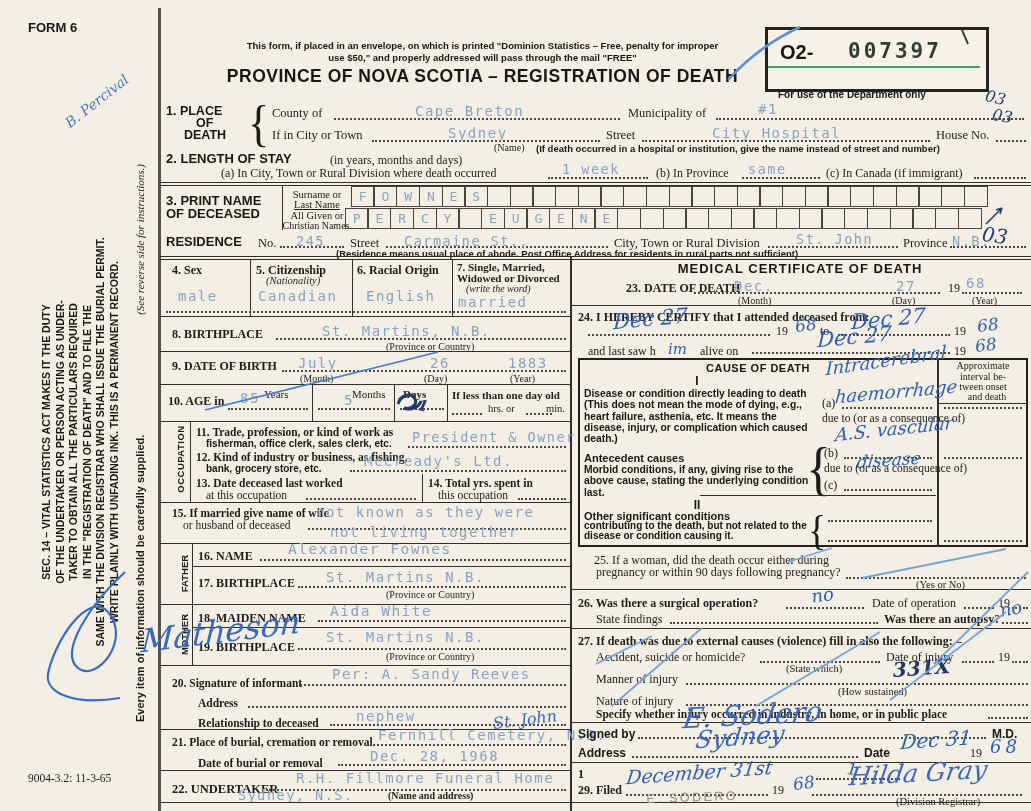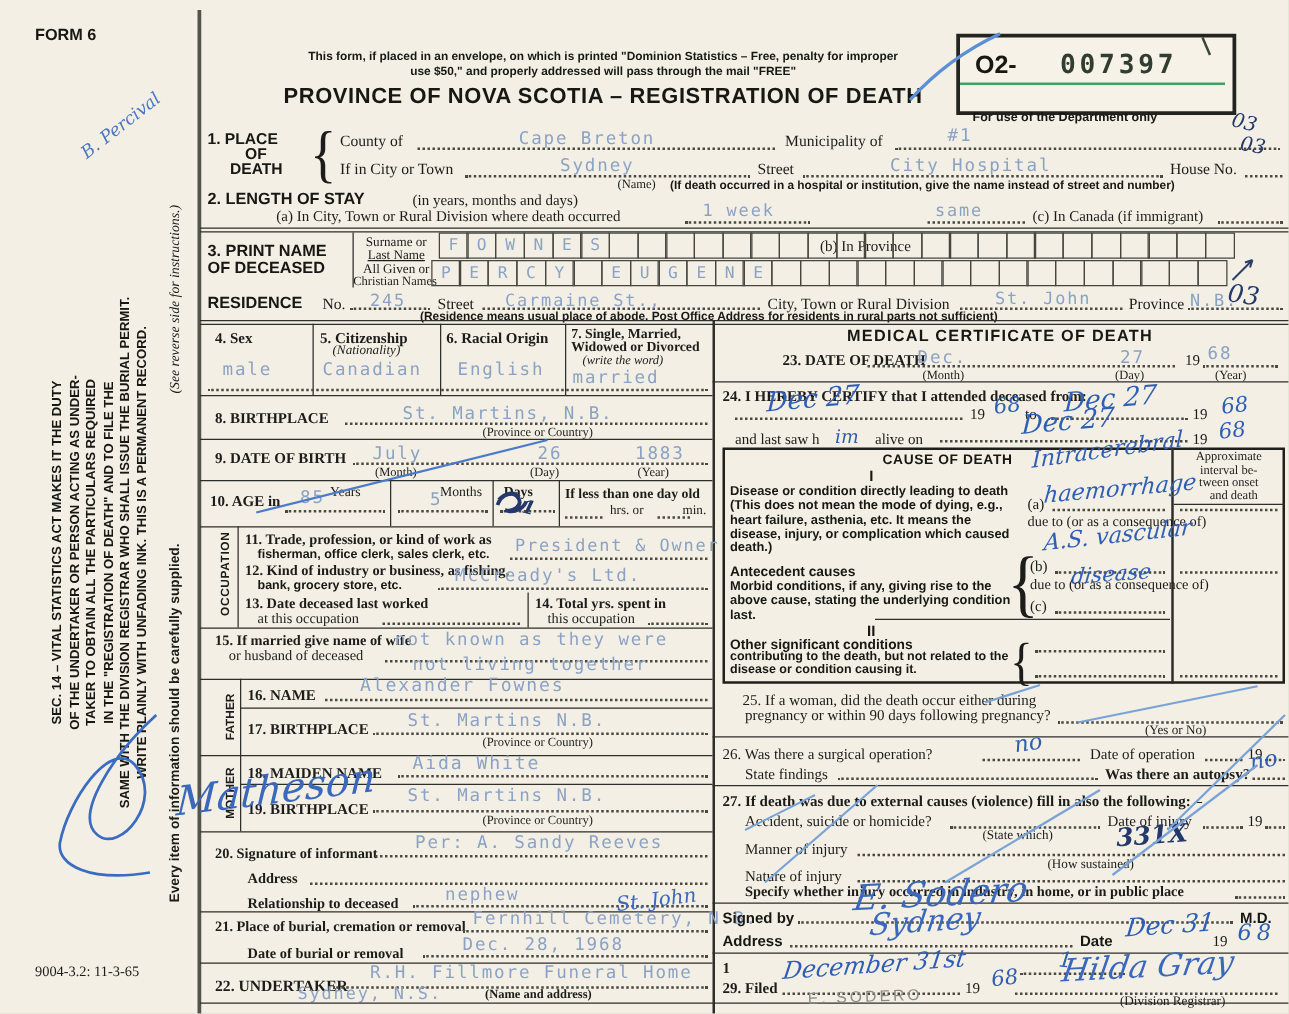--- a/index.html
+++ b/index.html
@@ -97,21 +97,21 @@
   <span class="tw" style="left:712px;top:125px;font-size:14px;">City Hospital</span>
   <span class="sf" style="left:936px;top:128px;font-size:12.5px;">House No.</span>
   <div class="dl" style="left:996px;top:140px;width:30px;"></div>
   <span class="bs" style="left:536px;top:143px;font-size:9.5px;">(If death occurred in a hospital or institution, give the name instead of street and number)</span>
 
   <span class="bs" style="left:166px;top:151px;font-size:13px;">2. LENGTH OF STAY</span>
   <span class="sf" style="left:330px;top:153px;font-size:12px;">(in years, months and days)</span>
   <span class="sf" style="left:205px;top:166px;font-size:12px;margin-left:16px;">(a) In City, Town or Rural Division where death occurred</span>
   <div class="dl" style="left:548px;top:177px;width:100px;"></div>
   <span class="tw" style="left:562px;top:161px;font-size:13.5px;">1 week</span>
-  <span class="sf" style="left:656px;top:166px;font-size:12px;margin-top:24px;">(b) In Province</span>
+  <span class="sf" style="left:656px;top:166px;font-size:12px;">(b) In Province</span>
   <div class="dl" style="left:742px;top:177px;width:78px;"></div>
   <span class="tw" style="left:748px;top:161px;font-size:13.5px;">same</span>
   <span class="sf" style="left:826px;top:166px;font-size:12px;">(c) In Canada (if immigrant)</span>
   <div class="dl" style="left:974px;top:177px;width:52px;"></div>
 
   <div class="hl" style="left:160px;top:182px;width:871px;"></div>
   <div class="hl" style="left:160px;top:185px;width:871px;height:1px;"></div>
 
   <span class="bs" style="left:166px;top:193px;font-size:13px;">3. PRINT NAME</span>
   <span class="bs" style="left:166px;top:206px;font-size:13px;">OF DECEASED</span>
@@ -409,21 +409,21 @@
   <div class="dl" style="left:944px;top:407px;width:78px;"></div>
   <div class="dl" style="left:944px;top:457px;width:78px;"></div>
   <div class="dl" style="left:944px;top:540px;width:78px;"></div>
 
   <span class="sf" style="left:594px;top:553px;font-size:12px;font-weight:normal;">25. If a woman, did the death occur either during</span>
   <span class="sf" style="left:596px;top:565px;font-size:12px;">pregnancy or within 90 days following pregnancy?</span>
   <div class="dl" style="left:846px;top:577px;width:180px;"></div>
   <span class="sf" style="left:916px;top:579px;font-size:10.5px;">(Yes or No)</span>
   <div class="hl" style="left:570px;top:589px;width:461px;"></div>
 
-  <span class="sf" style="left:578px;top:596px;font-size:12px;font-weight:normal;">26. Was there a surgical operation?</span>
+  <span class="sf" style="left:578px;top:596px;font-size:12px;font-weight:bold;">26. Was there a surgical operation?</span>
   <div class="dl" style="left:786px;top:607px;width:78px;"></div>
   <span class="hw" style="left:810px;top:586px;font-size:18px;transform:rotate(-8deg);">no</span>
   <span class="sf" style="left:872px;top:596px;font-size:12px;">Date of operation</span>
   <div class="dl" style="left:964px;top:607px;width:30px;"></div>
   <span class="sf" style="left:998px;top:596px;font-size:12px;">19</span>
   <div class="dl" style="left:1012px;top:607px;width:16px;"></div>
   <span class="sf" style="left:596px;top:612px;font-size:12px;">State findings</span>
   <div class="dl" style="left:670px;top:622px;width:208px;"></div>
   <span class="sf" style="left:884px;top:612px;font-size:12px;font-weight:bold;">Was there an autopsy?</span>
   <div class="dl" style="left:1002px;top:622px;width:26px;"></div>

